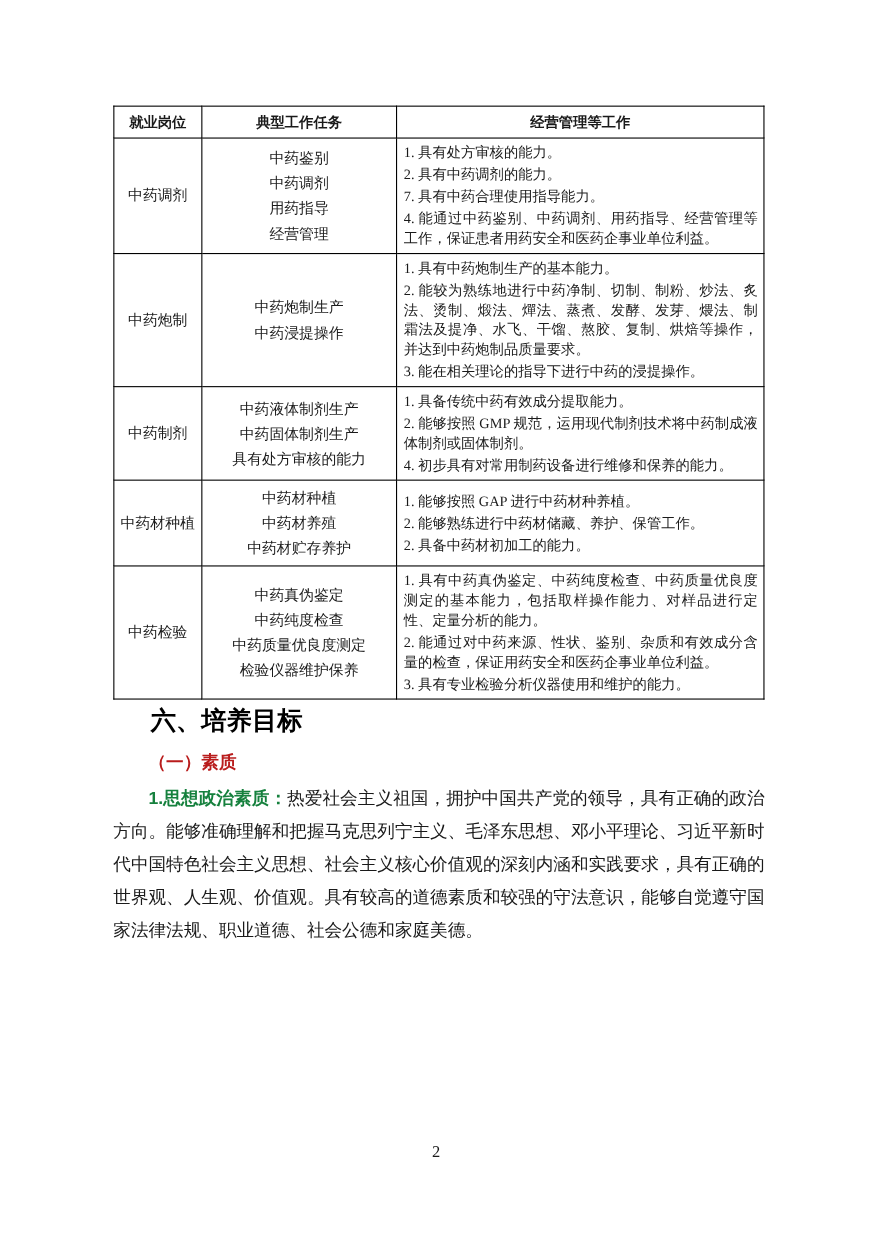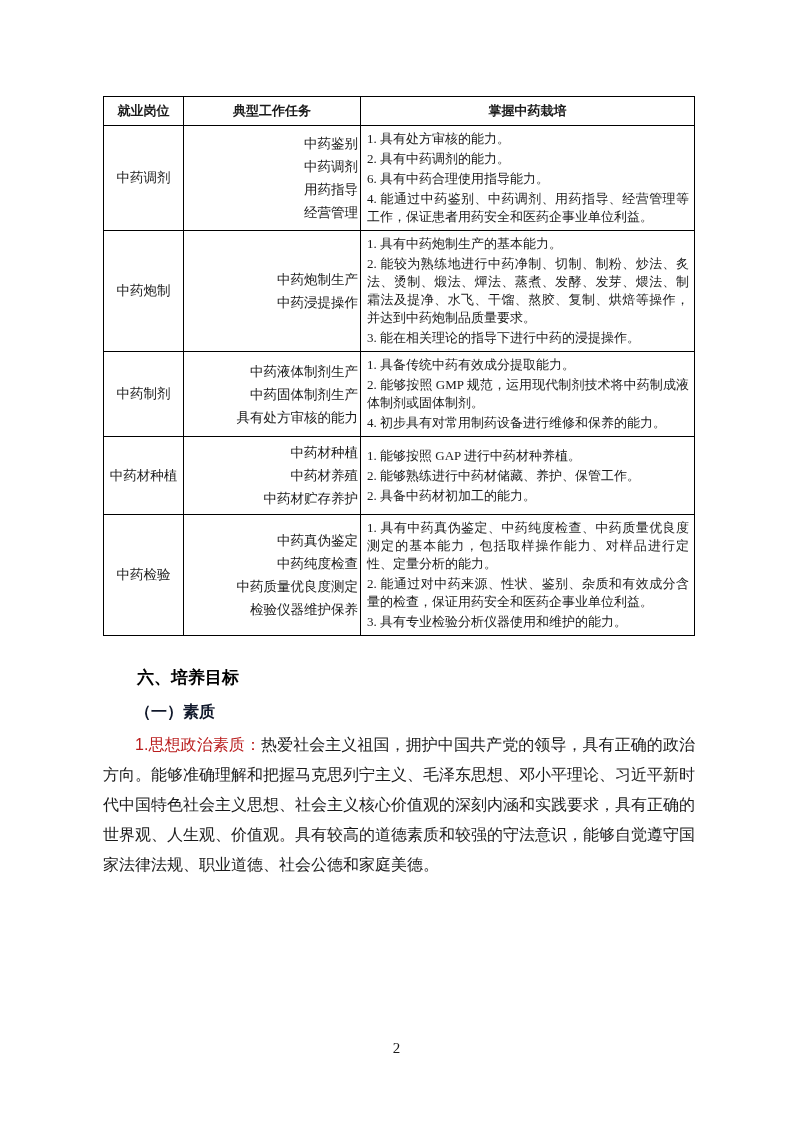--- a/index.html
+++ b/index.html
@@ -37,65 +37,65 @@
     text-align: center;
     padding: 5px 2px;
     height: 26px;
   }
   td.cell-pos {
     text-align: center;
     font-size: 13.5px;
     padding: 2px;
   }
   td.cell-tasks {
-    text-align: right;
+    text-align: center;
     font-size: 13.5px;
     padding: 4px 2px;
     font-family: Liberation Serif, serif;
   }
   td.cell-tasks .task { line-height: 23px; }
   td.cell-abil {
     font-size: 13px;
     padding: 2px 5px 2px 6px;
   }
   td.cell-abil .item {
     line-height: 18px;
     margin: 2px 0;
     text-align: justify;
   }
   
   h2.sec {
     font-family: "Liberation Sans", "DejaVu Sans", sans-serif;
     font-weight: bold;
-    font-size: 17px;
+    font-size: 23px;
     color: #000;
-    margin: 30px 0 8px 0;
+    margin: 4px 0 8px 0;
     padding-left: 34px;
   }
   p.body {
     font-size: 16px;
     line-height: 30px;
     text-align: justify;
     text-indent: 2em;
     margin: 0;
     color: #1a1a1a;
   }
   p.subhead {
     font-family: "Liberation Sans", "DejaVu Sans", sans-serif;
     font-weight: bold;
     font-size: 16px;
     line-height: 30px;
     text-indent: 2em;
     margin: 3px 0;
-    color: #0f172a;
+    color: #b91c1c;
   }
   .lead {
     font-family: "Liberation Sans", "DejaVu Sans", sans-serif;
-    font-weight: normal;
-    color: #b91c1c;
+    font-weight: bold;
+    color: #15803d;
   }
   .pagenum {
     position: absolute;
     left: 0;
     right: 0;
     top: 1040px;
     text-align: center;
     font-size: 15px;
     color: #1a1a1a;
   }
@@ -109,36 +109,36 @@
     <table class="jobs">
       <colgroup>
         <col style="width:13.5%">
         <col style="width:30%">
         <col style="width:56.5%">
       </colgroup>
       <thead>
         <tr>
           <th>就业岗位</th>
           <th>典型工作任务</th>
-          <th>掌握中药栽培</th>
+          <th>经营管理等工作</th>
         </tr>
       </thead>
       <tbody>
         <tr>
           <td class="cell-pos">中药调剂</td>
           <td class="cell-tasks">
             <div class="task">中药鉴别</div>
             <div class="task">中药调剂</div>
             <div class="task">用药指导</div>
             <div class="task">经营管理</div>
           </td>
           <td class="cell-abil">
             <div class="item">1. 具有处方审核的能力。</div>
             <div class="item">2. 具有中药调剂的能力。</div>
-            <div class="item">6. 具有中药合理使用指导能力。</div>
+            <div class="item">7. 具有中药合理使用指导能力。</div>
             <div class="item">4. 能通过中药鉴别、中药调剂、用药指导、经营管理等工作，保证患者用药安全和医药企事业单位利益。</div>
           </td>
         </tr>
         <tr>
           <td class="cell-pos">中药炮制</td>
           <td class="cell-tasks">
             <div class="task">中药炮制生产</div>
             <div class="task">中药浸提操作</div>
           </td>
           <td class="cell-abil">

